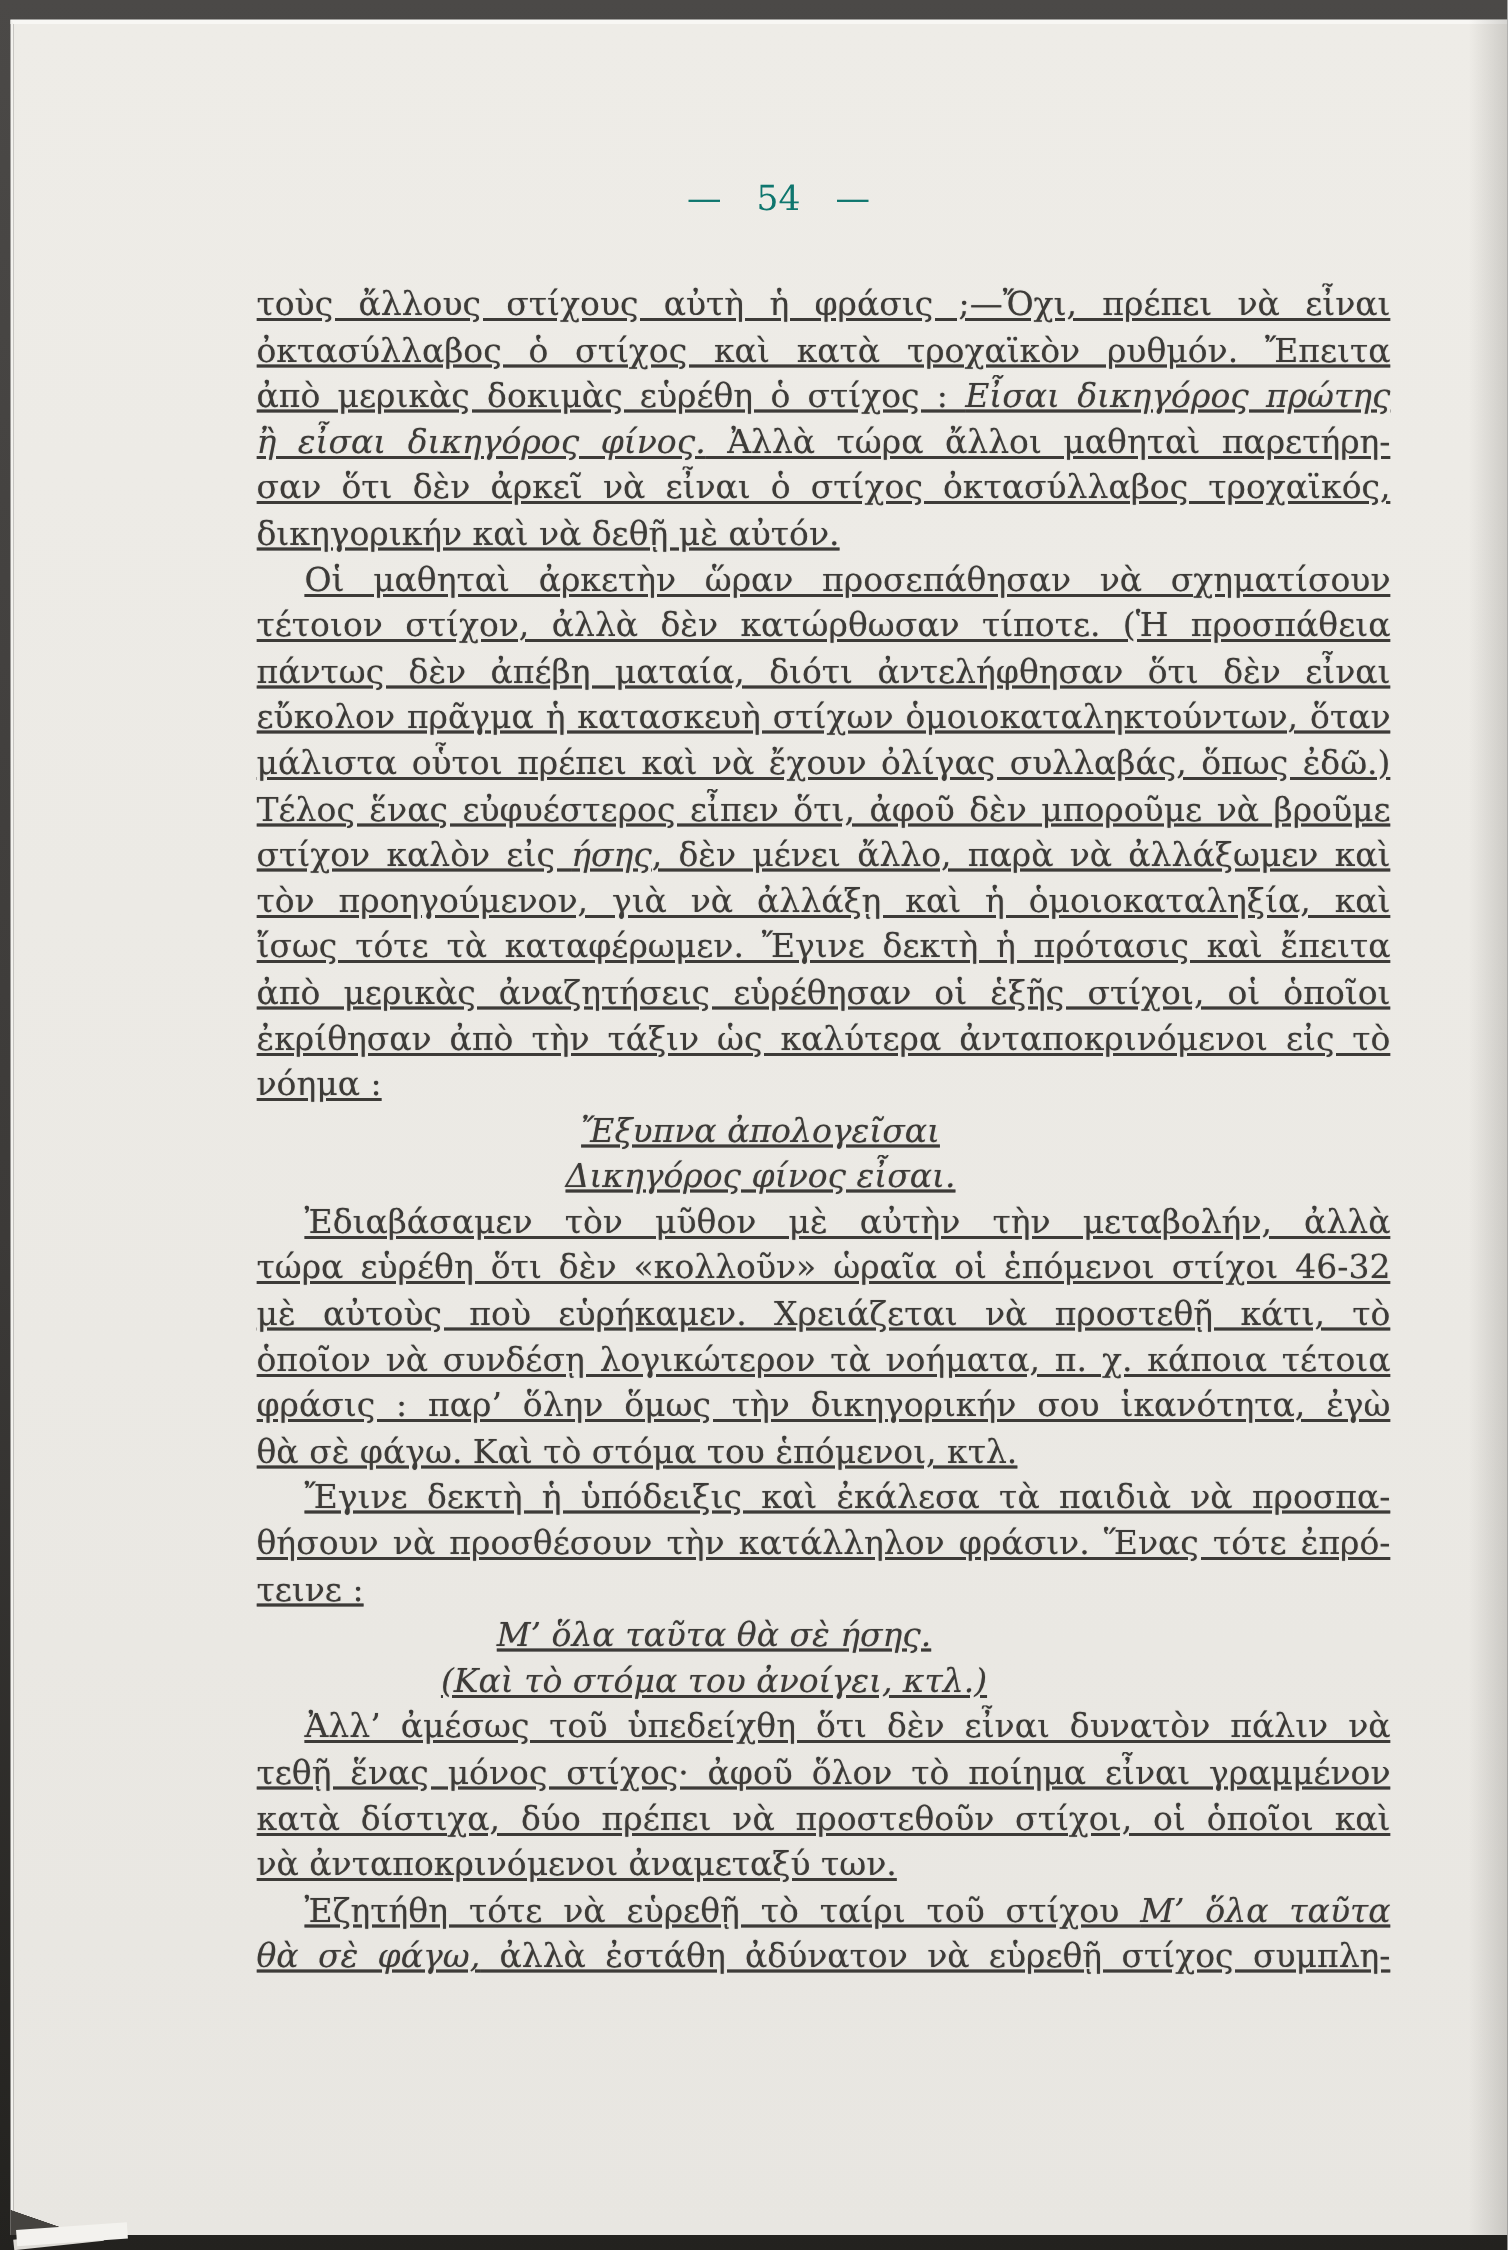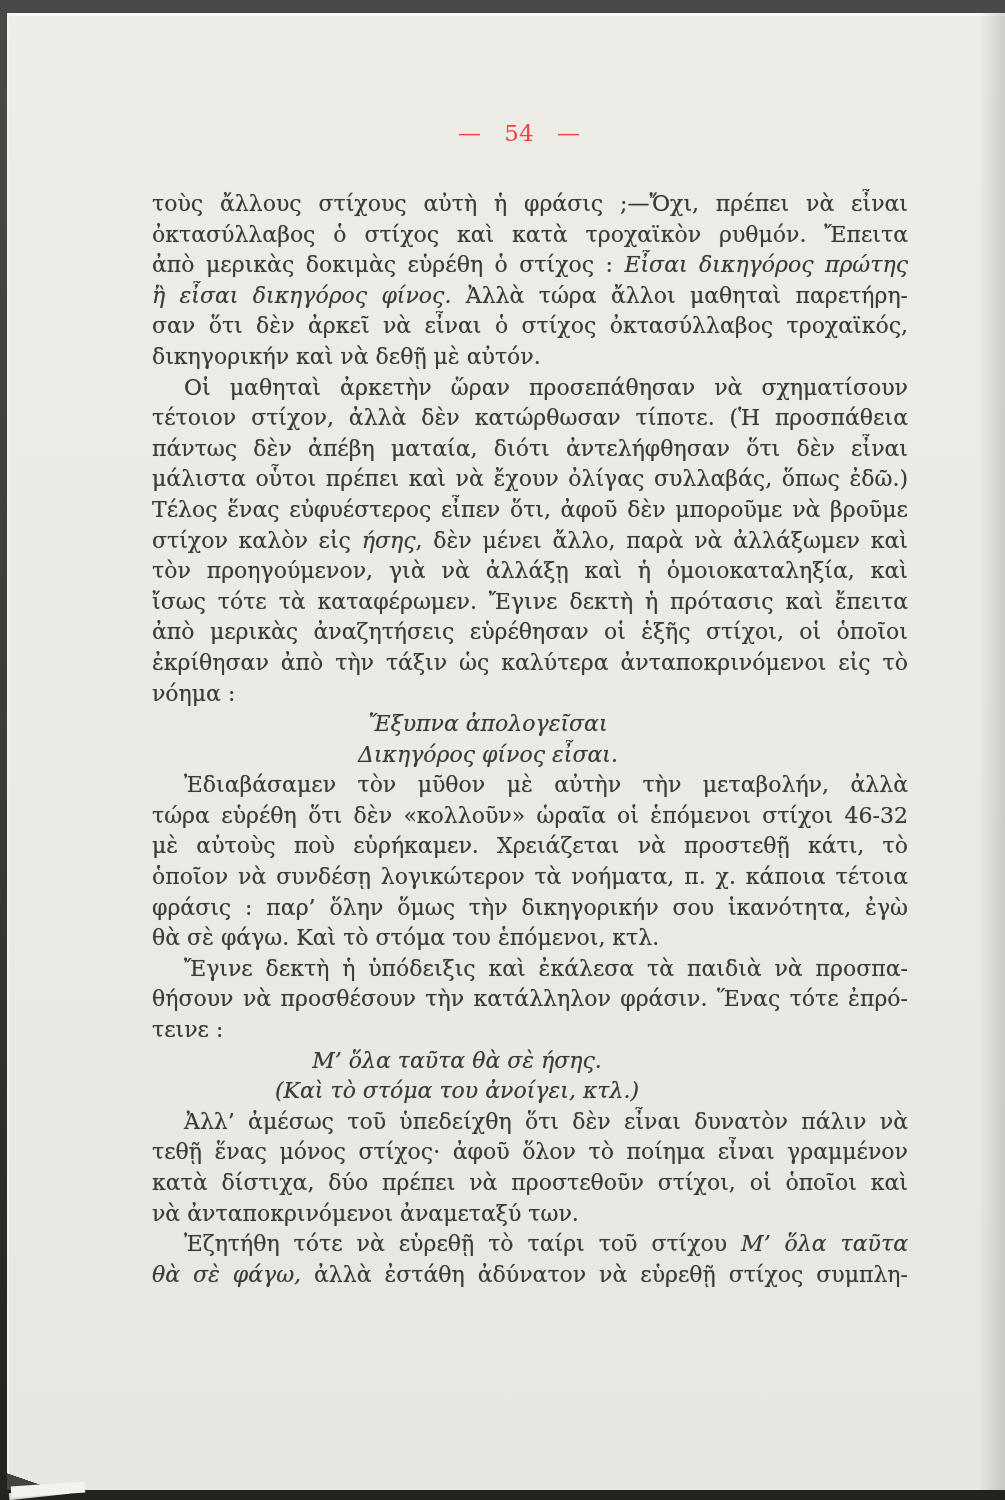--- a/index.html
+++ b/index.html
@@ -35,31 +35,32 @@
   }
   .page-under-2 {
     position: absolute; left: 9px; bottom: 3px; width: 60px; height: 7px;
     background: #dddbd6; transform: rotate(-6deg); z-index: 2;
   }
   .page-number {
     position: absolute;
     left: 163px; top: 120px; width: 756px;
     padding-right: 44px; box-sizing: border-box;
     text-align: center;
-    font-size: 23px; color: #ef4444;
+    font-size: 23px; color: #0f766e;
     word-spacing: 16px;
     z-index: 4;
   }
   .text-block {
     position: absolute;
-    left: 152px; top: 189px; width: 756px;
+    left: 171px; top: 189px; width: 756px;
     font-size: 22px; line-height: 30.6px;
     color: #3d3b38;
     text-shadow: 0 0 0.7px rgba(62,60,57,0.55);
     z-index: 4;
+    text-decoration: underline;
   }
   .line { height: 30.6px; overflow: hidden; text-align: left; }
   .line.just { text-align: justify; text-align-last: justify; }
   .line.first { text-indent: 32px; }
   .it { font-style: italic; margin-top: 28px; }
   .verse .line { text-align: center; text-align-last: center; }
   .verse { font-style: italic; box-sizing: border-box; }
   .verse.verse-1 { padding-right: 84px; }
   .verse.verse-2 { padding-right: 146px; }
 </style>
@@ -80,20 +81,21 @@
       <div class="line just"><span>ὀκτασύλλαβος ὁ στίχος καὶ κατὰ τροχαϊκὸν ρυθμόν. Ἔπειτα</span></div>
       <div class="line just"><span>ἀπὸ μερικὰς δοκιμὰς εὑρέθη ὁ στίχος : </span><span class="it">Εἶσαι δικηγόρος πρώτης</span></div>
       <div class="line just"><span class="it">ἢ εἶσαι δικηγόρος φίνος.</span><span> Ἀλλὰ τώρα ἄλλοι μαθηταὶ παρετήρη-</span></div>
       <div class="line just"><span>σαν ὅτι δὲν ἀρκεῖ νὰ εἶναι ὁ στίχος ὀκτασύλλαβος τροχαϊκός,</span></div>
       <div class="line"><span>δικηγορικήν καὶ νὰ δεθῇ μὲ αὐτόν.</span></div>
     </div>
     <div class="block paragraph">
       <div class="line just first"><span>Οἱ μαθηταὶ ἀρκετὴν ὥραν προσεπάθησαν νὰ σχηματίσουν</span></div>
       <div class="line just"><span>τέτοιον στίχον, ἀλλὰ δὲν κατώρθωσαν τίποτε. (Ἡ προσπάθεια</span></div>
       <div class="line just"><span>πάντως δὲν ἀπέβη ματαία, διότι ἀντελήφθησαν ὅτι δὲν εἶναι</span></div>
+      <div class="line just"><span>εὔκολον πρᾶγμα ἡ κατασκευὴ στίχων ὁμοιοκαταληκτούντων, ὅταν</span></div>
       <div class="line just"><span>μάλιστα οὗτοι πρέπει καὶ νὰ ἔχουν ὀλίγας συλλαβάς, ὅπως ἐδῶ.)</span></div>
       <div class="line just"><span>Τέλος ἕνας εὐφυέστερος εἶπεν ὅτι, ἀφοῦ δὲν μποροῦμε νὰ βροῦμε</span></div>
       <div class="line just"><span>στίχον καλὸν εἰς </span><span class="it">ήσης</span><span>, δὲν μένει ἄλλο, παρὰ νὰ ἀλλάξωμεν καὶ</span></div>
       <div class="line just"><span>τὸν προηγούμενον, γιὰ νὰ ἀλλάξῃ καὶ ἡ ὁμοιοκαταληξία, καὶ</span></div>
       <div class="line just"><span>ἴσως τότε τὰ καταφέρωμεν. Ἔγινε δεκτὴ ἡ πρότασις καὶ ἔπειτα</span></div>
       <div class="line just"><span>ἀπὸ μερικὰς ἀναζητήσεις εὑρέθησαν οἱ ἑξῆς στίχοι, οἱ ὁποῖοι</span></div>
       <div class="line just"><span>ἐκρίθησαν ἀπὸ τὴν τάξιν ὡς καλύτερα  ἀνταποκρινόμενοι εἰς τὸ</span></div>
       <div class="line"><span>νόημα :</span></div>
     </div>
     <div class="block verse verse-1">

